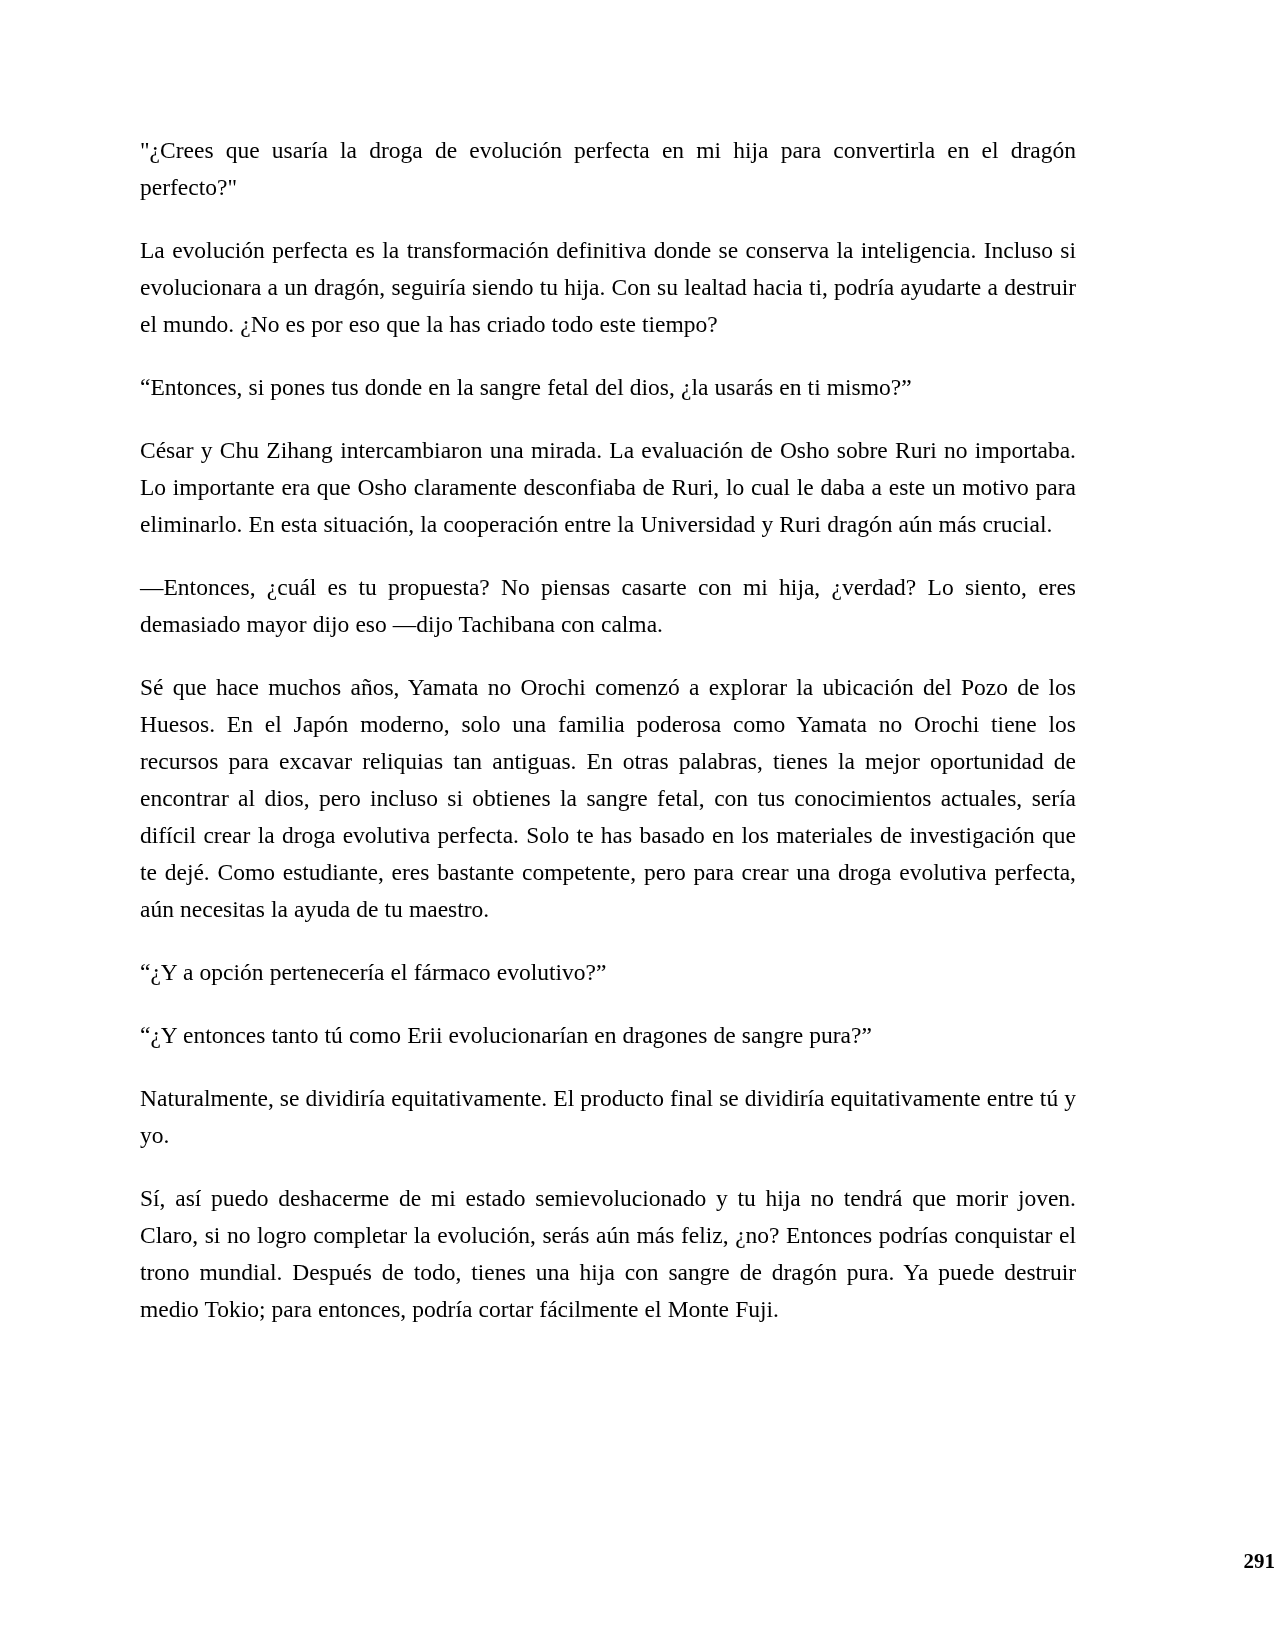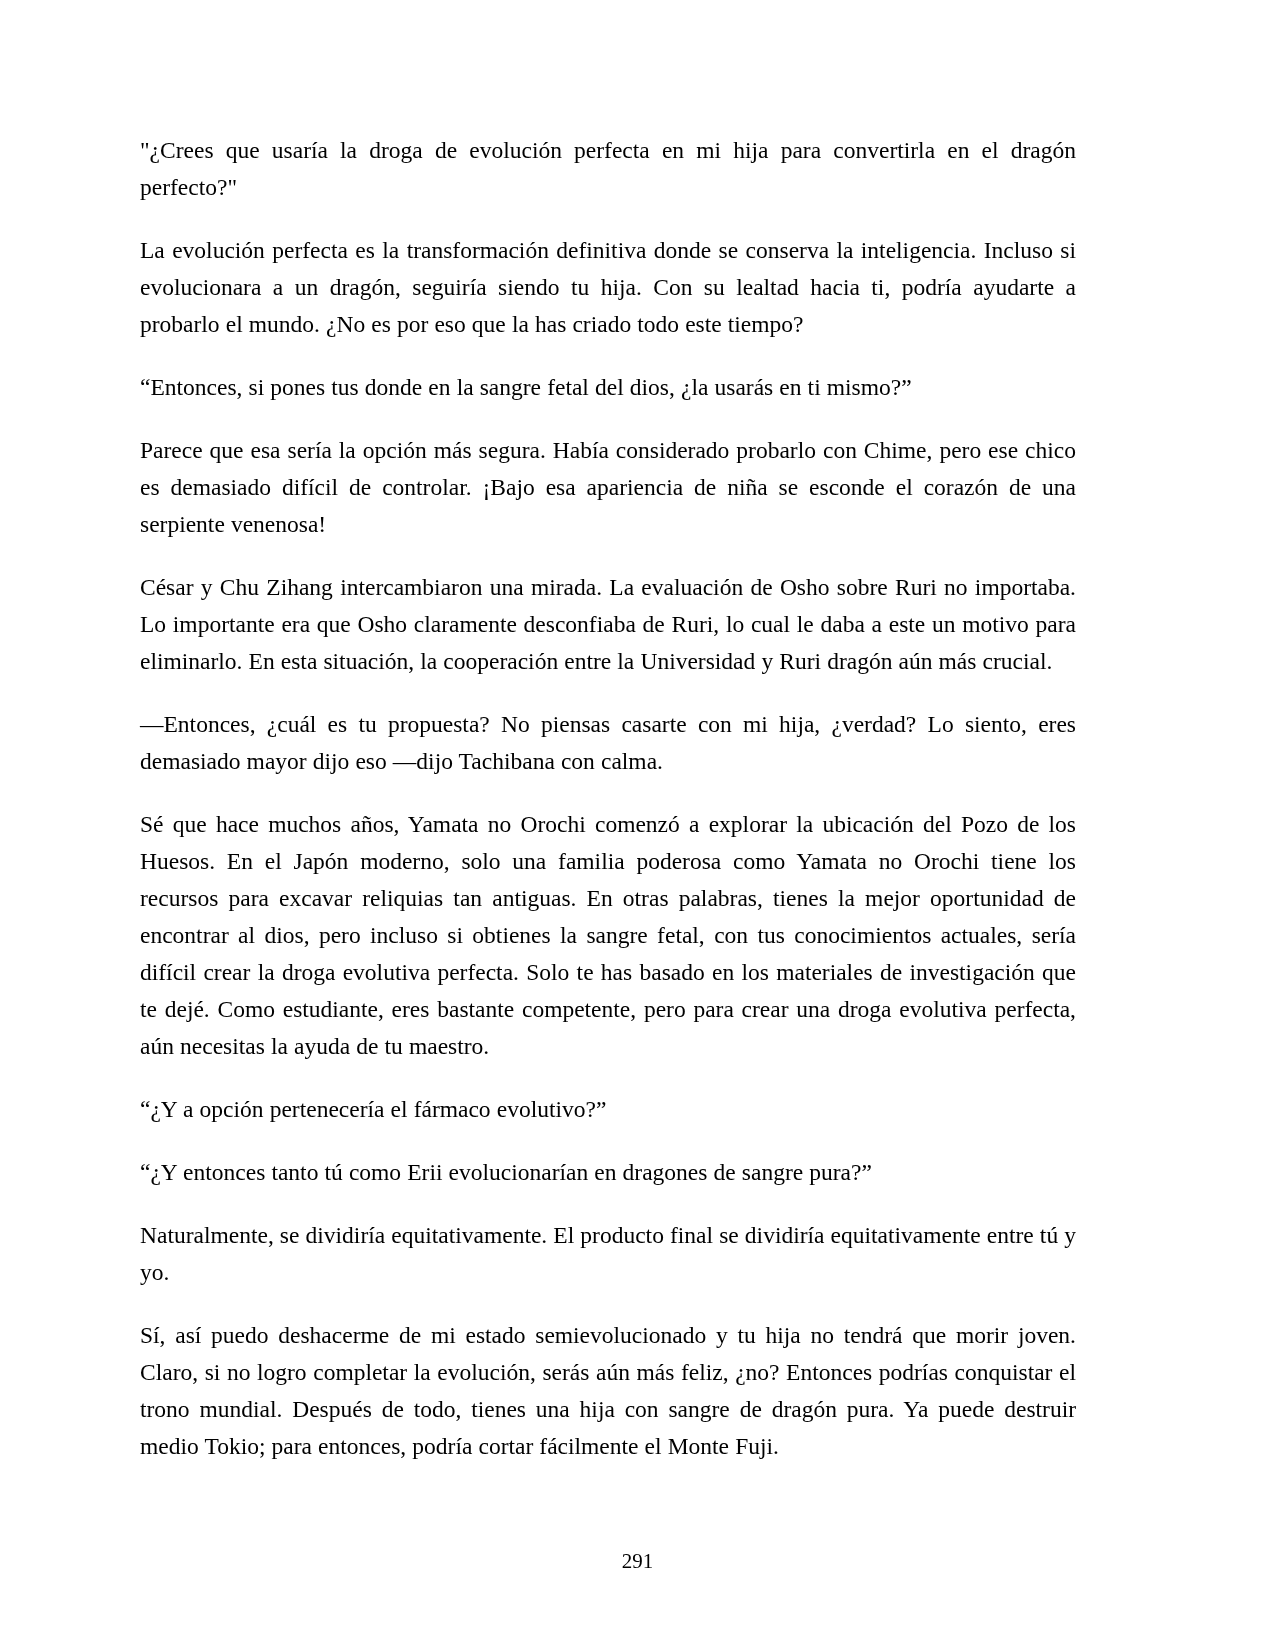--- a/index.html
+++ b/index.html
@@ -37,35 +37,35 @@
     word-spacing: 0.01em;
   }
   p.para:last-child {
     margin-bottom: 8px;
   }
   .page-number {
     position: absolute;
     left: 0;
     right: 0;
     top: 1548px;
-    text-align: center;
+    text-align: right;
     font-size: 21px;
     line-height: 26px;
     font-family: "Liberation Serif", "DejaVu Serif", serif;
+    font-weight: bold;
   }
 </style>
 </head>
 <body>
 
 <div class="page">
   <div class="content">
     <p class="para">"¿Crees que usaría la droga de evolución perfecta en mi hija para convertirla en el dragón perfecto?"</p>
-    <p class="para">La evolución perfecta es la transformación definitiva donde se conserva la inteligencia. Incluso si evolucionara a un dragón, seguiría siendo tu hija. Con su lealtad hacia ti, podría ayudarte a probarlo el mundo. ¿No es por eso que la has criado todo este tiempo?</p>
+    <p class="para">La evolución perfecta es la transformación definitiva donde se conserva la inteligencia. Incluso si evolucionara a un dragón, seguiría siendo tu hija. Con su lealtad hacia ti, podría ayudarte a destruir el mundo. ¿No es por eso que la has criado todo este tiempo?</p>
     <p class="para">“Entonces, si pones tus donde en la sangre fetal del dios, ¿la usarás en ti mismo?”</p>
-    <p class="para">Parece que esa sería la opción más segura. Había considerado probarlo con Chime, pero ese chico es demasiado difícil de controlar. ¡Bajo esa apariencia de niña se esconde el corazón de una serpiente venenosa!</p>
     <p class="para">César y Chu Zihang intercambiaron una mirada. La evaluación de Osho sobre Ruri no importaba. Lo importante era que Osho claramente desconfiaba de Ruri, lo cual le daba a este un motivo para eliminarlo. En esta situación, la cooperación entre la Universidad y Ruri dragón aún más crucial.</p>
     <p class="para">—Entonces, ¿cuál es tu propuesta? No piensas casarte con mi hija, ¿verdad? Lo siento, eres demasiado mayor dijo eso —dijo Tachibana con calma.</p>
     <p class="para">Sé que hace muchos años, Yamata no Orochi comenzó a explorar la ubicación del Pozo de los Huesos. En el Japón moderno, solo una familia poderosa como Yamata no Orochi tiene los recursos para excavar reliquias tan antiguas. En otras palabras, tienes la mejor oportunidad de encontrar al dios, pero incluso si obtienes la sangre fetal, con tus conocimientos actuales, sería difícil crear la droga evolutiva perfecta. Solo te has basado en los materiales de investigación que te dejé. Como estudiante, eres bastante competente, pero para crear una droga evolutiva perfecta, aún necesitas la ayuda de tu maestro.</p>
     <p class="para">“¿Y a opción pertenecería el fármaco evolutivo?”</p>
     <p class="para">“¿Y entonces tanto tú como Erii evolucionarían en dragones de sangre pura?”</p>
     <p class="para">Naturalmente, se dividiría equitativamente. El producto final se dividiría equitativamente entre tú y yo.</p>
     <p class="para">Sí, así puedo deshacerme de mi estado semievolucionado y tu hija no tendrá que morir joven. Claro, si no logro completar la evolución, serás aún más feliz, ¿no? Entonces podrías conquistar el trono mundial. Después de todo, tienes una hija con sangre de dragón pura. Ya puede destruir medio Tokio; para entonces, podría cortar fácilmente el Monte Fuji.</p>
   </div>
   <div class="page-number">291</div>
 </div>

